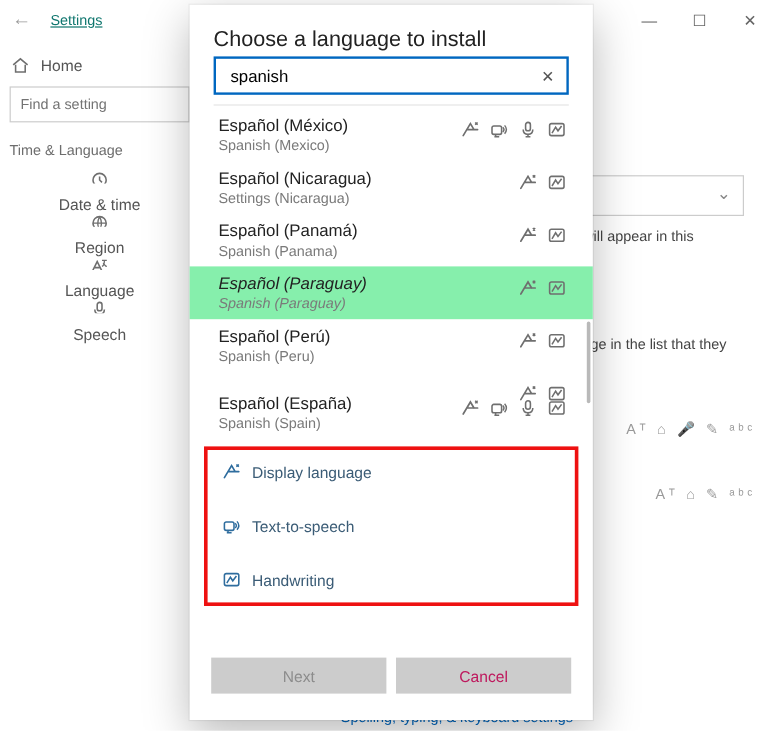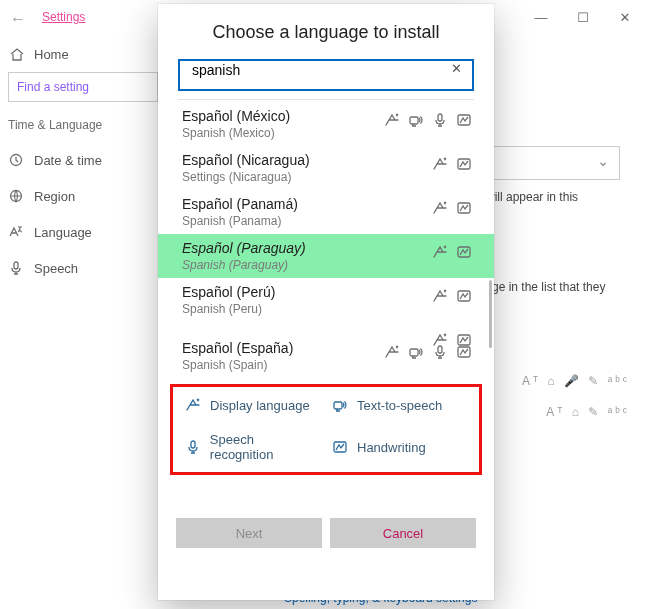--- a/index.html
+++ b/index.html
@@ -2,58 +2,58 @@
 <html><head>
 <meta charset="utf-8">
 <style>
   * { box-sizing: border-box; font-family: "Segoe UI", Arial, sans-serif; }
   body { margin: 0; width: 648px; height: 609px; background: #fff; overflow: hidden; position: relative; font-size: 13px; }
 
   
   .bg { position: absolute; inset: 0; background: #fff; color: #444; }
   .bg .titlebar { display:flex; align-items:center; justify-content:space-between; height:34px; padding:0 2px 0 10px; }
   .bg .titlebar .left { display:flex; align-items:center; gap:16px; color:#9a9a9a; }
-  .bg .titlebar .caption { font-size:12px; color:#ec4899;text-decoration:underline; }
+  .bg .titlebar .caption { font-size:12px; color:#0f766e;text-decoration:underline; }
   .bg .winbtns { display:flex; }
   .bg .winbtn { width:42px; height:30px; display:flex; align-items:center; justify-content:center; color:#666; }
   .bg .container { display:flex; }
   .bg .side { width:170px; padding:6px 12px 0 8px; color:#666; }
   .bg .home { display:flex; align-items:center; gap:10px; padding:6px 0 10px; font-size:13px; color:#555;}
-  .bg .findbox { border:1px solid #ccc; height:30px; padding:0 8px; display:flex; align-items:center; color:#8b5cf6; font-size:12px; margin-bottom:16px;}
+  .bg .findbox { border:1px solid #ccc; height:30px; padding:0 8px; display:flex; align-items:center; color:#737373; font-size:12px; margin-bottom:16px;}
   .bg .grouphdr { font-size:12px; color:#6d6d6d; margin:2px 0 10px; }
-  .bg .navitem { display:flex; align-items:center; gap:10px; height:36px; font-size:13px; color:#555; position:relative; }
+  .bg .navitem { display:flex; align-items:center; gap:10px; height:36px; font-size:13px; color:#555; position:relative;flex-direction:column; }
   .bg .navitem.active::before { content:""; position:absolute; left:-16px; top:8px; bottom:8px; width:4px; background:#0078d4;}
   .bg .right { flex:1; padding-top:6px; color:#7a7a7a; font-size:13px; }
   .bg .combo { position:absolute; left:200px; top:146px; width:420px; height:34px; border:1px solid #ccc; }
   .bg .combo::after { content:"⌄"; position:absolute; right:10px; top:6px; color:#888; font-size:14px;}
   .bg .snip1 { position:absolute; left:486px; top:190px; font-size:12px;}
   .bg .snip2 { position:absolute; left:492px; top:280px; font-size:12px;}
   .bg .minis { position:absolute; right:18px; font-size:12px; color:#9a9a9a; letter-spacing:3px;}
   .bg .bottomlink { position:absolute; left:284px; bottom:4px; color:#0067c0; font-size:12px;}
 
   
   .dlg { position:absolute; left:158px; top:4px; width:336px; height:596px; background:#fff; box-shadow:0 12px 36px rgba(0,0,0,.28), 0 0 0 1px rgba(0,0,0,.05); display:flex; flex-direction:column; }
-  .dlg .hdr { padding:18px 20px 16px; font-size:18px; color:#222; font-weight:400;text-align:center;}
+  .dlg .hdr { padding:18px 20px 4px; font-size:18px; color:#222; font-weight:400;}
   .dlg .searchwrap { padding:0 20px 8px; }
-  .dlg .search { border:2px solid #0067c0; height:32px; display:flex; align-items:flex-start; padding:0 8px 0 10px; }
+  .dlg .search { border:2px solid #0067c0; height:32px; display:flex; align-items:center; padding:0 8px 0 10px; }
   .dlg .search input { flex:1; border:none; outline:none; font-size:14px; background:transparent; }
   .dlg .search .x { color:#555; padding:0 2px;}
   .dlg .divider { height:1px; background:#e4e4e4; margin:0 20px 2px; }
 
   .dlg .list { position:relative; padding:0 0 0 0; }
   .dlg .list .scroll { position:absolute; right:2px; top:178px; width:3px; height:68px; background:#b9b9b9; border-radius:2px;}
   .dlg .row { padding:6px 20px 6px 24px; display:flex; align-items:flex-start; position:relative; cursor:default;}
   .dlg .row.selected { background:#86efac;font-style:italic; }
   .dlg .row .txt .native { font-size:14px; color:#222; }
   .dlg .row .txt .local  { font-size:12px; color:#7a7a7a; margin-top:2px;}
   .dlg .row .feats { position:absolute; right:22px; top:10px; display:flex; gap:8px;}
   .feat { width:16px; height:16px; display:flex; align-items:center; justify-content:center; }
   .feat svg { width:16px; height:16px; }
 
-  .dlg .legend { border:3px solid #e11; margin:6px 12px 10px; padding:6px 6px; display:grid; grid-template-columns:1fr 1fr; row-gap:10px;}
+  .dlg .legend { border:3px solid #e11; margin:6px 12px 10px; padding:6px 6px; display:grid; grid-template-columns:1fr; row-gap:20px;}
   .dlg .legend .cell { display:flex; align-items:center; gap:8px; padding:4px 6px; font-size:13px; color:#3b5c76;}
   .dlg .legend .cell svg{ width:17px; height:17px; }
 
   .dlg .btns { display:flex; gap:8px; padding:0 18px 14px;margin-top:33px;}
   .dlg .btn { flex:1; height:30px; background:#ccc; display:flex; align-items:center; justify-content:center; font-size:13px; }
   .dlg .btn.disabled { color:#8c8c8c; }
   .dlg .btn.enabled  { background:#ccc; color:#be185d; }
 
   
   .ic-gray { stroke:#6f6f6f; fill:none; }
@@ -146,21 +146,21 @@
             <use href="#i-speech"></use>
           </svg>
         <span>Speech</span>
       </div>
     </div>
     <div class="right"></div>
   </div>
   <div class="combo"></div>
   <div class="snip1">will appear in this</div>
   <div class="snip2">ge in the list that they</div>
-  <div class="minis" style="top:374px">Aᵀ ⌂ 🎤 ✎ ᵃᵇᶜ</div>
+  <div class="minis" style="top:351px">Aᵀ ⌂ 🎤 ✎ ᵃᵇᶜ</div>
   <div class="minis" style="top:405px">Aᵀ ⌂ ✎ ᵃᵇᶜ</div>
   <div class="bottomlink">Spelling, typing, &amp; keyboard settings</div>
 </div>
 
 <div class="dlg">
   <div class="hdr">Choose a language to install</div>
   <div class="searchwrap">
     <div class="search">
       <input value="spanish" style="">
       <span class="x">✕</span>
@@ -322,26 +322,20 @@
       <span>Display language</span>
     </div>
     <div class="cell">
       <svg class="ic-blue">
           <use href="#i-tts"></use>
         </svg>
       <span>Text-to-speech</span>
     </div>
     <div class="cell">
       <svg class="ic-blue">
-          <use href="#i-speech"></use>
-        </svg>
-      <span>Speech recognition</span>
-    </div>
-    <div class="cell">
-      <svg class="ic-blue">
           <use href="#i-hand"></use>
         </svg>
       <span>Handwriting</span>
     </div>
   </div>
 
   <div class="btns">
     <div class="btn disabled">Next</div>
     <div class="btn enabled">Cancel</div>
   </div>

